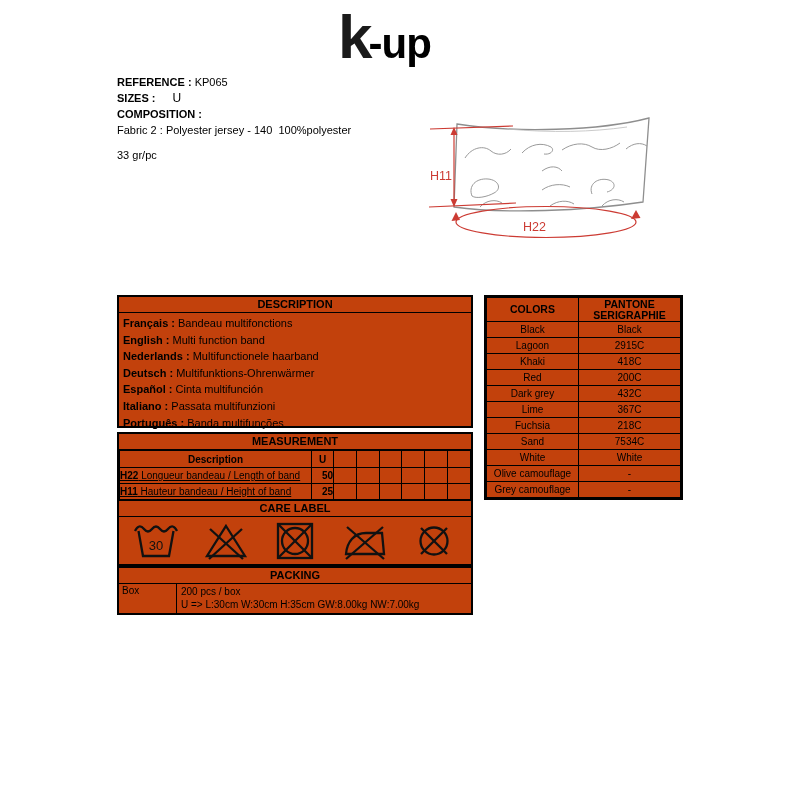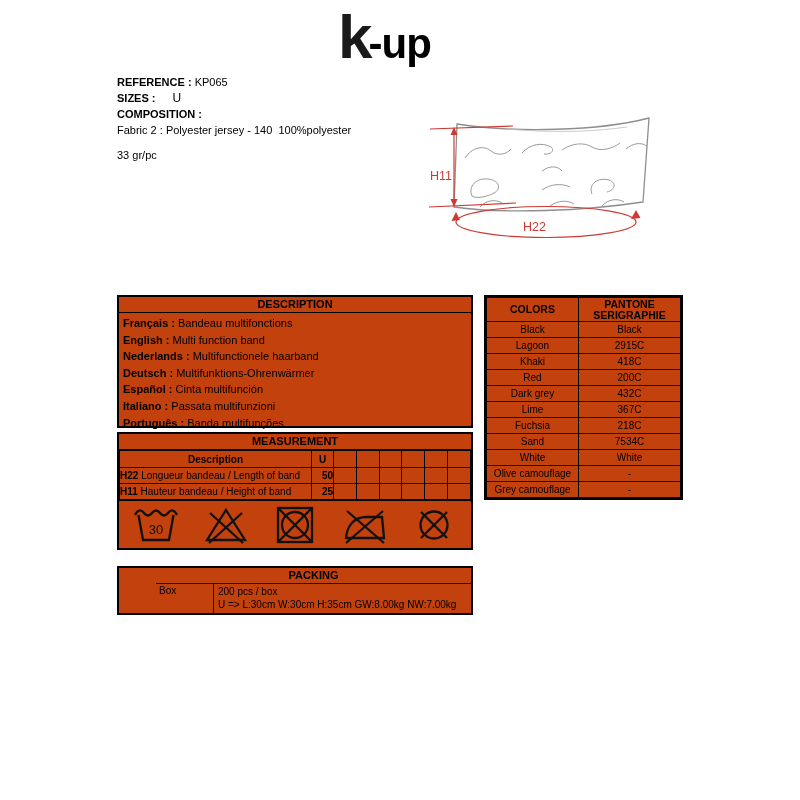--- a/index.html
+++ b/index.html
@@ -32,21 +32,21 @@
   table{border-collapse:collapse;}
   .ctable{width:100%;table-layout:fixed;}
   .ctable th,.ctable td{border:1px solid #000;text-align:center;padding:0;}
   .ctable th{font-size:10.5px;line-height:11px;height:23px;font-weight:bold;}
   .ctable td{font-size:10px;height:15px;}
   
   .mtable{width:100%;table-layout:fixed;}
   .mtable td{border:1px solid #000;padding:0;height:15px;font-size:10px;}
   .mtable .hrow td{height:16px;}
   .mh{font-weight:bold;text-align:center;font-size:11px;}
-  .mdesc{text-align:left;padding-left:3px;white-space:nowrap;}
+  .mdesc{text-align:left;padding-left:3px;white-space:nowrap;text-decoration:underline;}
   .mdesc b{font-weight:bold;}
   .mval{text-align:right;font-weight:bold;font-size:9px;margin-top:28px;}
   
   .care-body{display:flex;justify-content:space-between;align-items:center;
              padding:3px 14px 4px 14px;height:40px;}
   .care-ic{display:block;}
   
   .pack-body{display:flex;font-size:10px;}
   .pack-left{width:58px;border-right:1px solid #000;padding:1px 0 0 3px;box-sizing:border-box;}
   .pack-right{flex:1;padding:1px 0 2px 4px;line-height:13px;white-space:nowrap;}
@@ -229,20 +229,21 @@
           <td></td>
           <td></td>
           <td></td>
           <td></td>
     </tr>
   </tbody>
     </table>
 </div>
 
 <div class="boxtbl" style="left:117px;top:499px;width:356px;">
+  <div class="boxhdr">CARE LABEL</div>
   <div class="care-body">
 
     <svg class="care-ic" width="46" height="40" viewBox="0 0 46 40">
       <g fill="none" stroke="#111" stroke-width="2.3">
         <path d="M2,11 Q6,3 11,9 Q15,14 19,9 Q23,4 27,9 Q31,14 35,9 Q40,3 44,11"></path>
         <path d="M5.5,11 L10,36 L36,36 L40.5,11"></path>
       </g>
       <text x="23" y="30" font-size="13" text-anchor="middle" fill="#111" font-family="Liberation Sans, sans-serif">30</text>
     </svg>
 
@@ -274,21 +275,21 @@
     <svg class="care-ic" width="46" height="40" viewBox="0 0 46 40">
       <g fill="none" stroke="#111" stroke-width="2.3">
         <circle cx="23" cy="21" r="13.5"></circle>
         <path d="M10,8 L36,34"></path>
         <path d="M36,8 L10,34"></path>
       </g>
     </svg>
   </div>
 </div>
 
-<div class="boxtbl" style="left:117px;top:566px;width:356px;padding-left:37px;">
+<div class="boxtbl" style="left:117px;top:566px;width:356px;">
   <div class="boxhdr">PACKING</div>
   <div class="pack-body">
     <div class="pack-left">Box</div>
     <div class="pack-right">
       <div>200 pcs / box</div>
       <div>U =&gt; L:30cm W:30cm H:35cm GW:8.00kg NW:7.00kg</div>
     </div>
   </div>
 </div>
 

